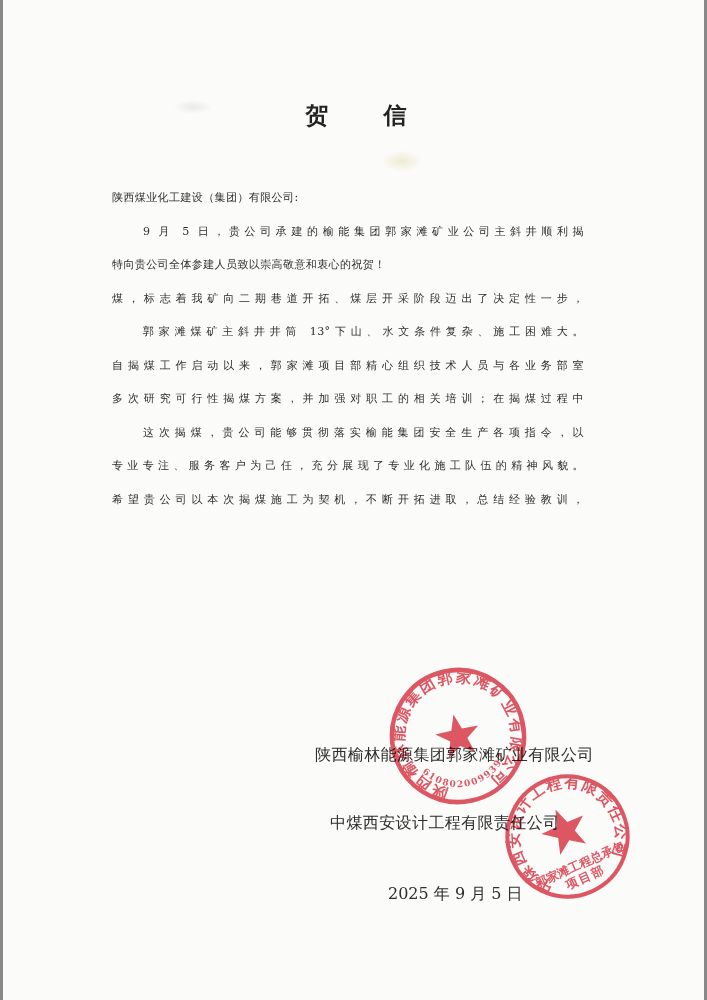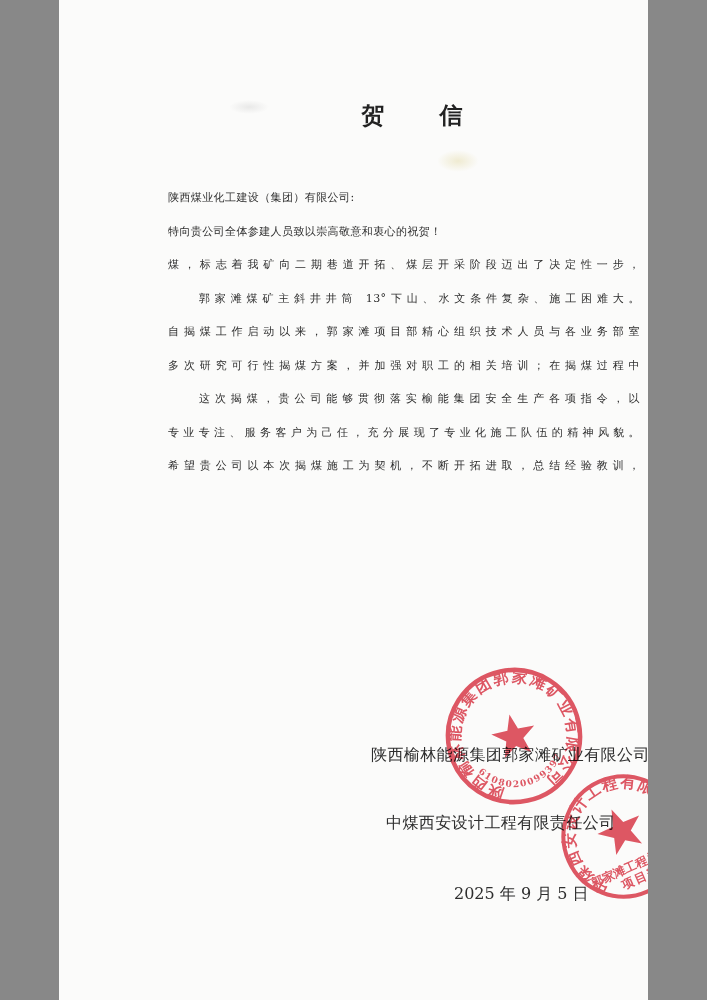--- a/index.html
+++ b/index.html
@@ -1,19 +1,19 @@
 <!DOCTYPE html>
 <html><head>
 <meta charset="utf-8">
 <style>
   html, body { margin: 0; padding: 0; }
   body { background: #888; }
   .page {
     position: relative;
-    width: 589px;
+    width: 701px;
     height: 1000px;
     margin: 0 auto;
     background: #fbfbfa;
     overflow: hidden;
     font-family: "DejaVu Serif", serif;
     color: #2e2e2e;
   }
   .title {
     position: absolute;
     top: 100px;
@@ -45,21 +45,21 @@
     position: absolute;
     font-size: 16px;
     letter-spacing: 0.4px;
     white-space: nowrap;
   }
   #sig1 { top: 745px; left: 312px; }
   #sig2 { top: 813px; left: 327px; }
   .date {
     position: absolute;
     top: 884px;
-    left: 395px;
+    left: 385px;
     font-size: 16px;
     white-space: nowrap;
   }
   .stamp {
     position: absolute;
     mix-blend-mode: multiply;
     opacity: 0.88;
     pointer-events: none;
   }
   #stamp1 { left: 383px; top: 664px; width: 144px; height: 144px; transform: rotate(-12deg); }
@@ -85,20 +85,21 @@
 <div class="page">
 
   <div id="stain2" class="stain"></div>
   <div id="stain1" class="stain"></div>
 
   <div class="title">贺      信</div>
 
   <div class="body-text">
     <div class="line">陕西煤业化工建设（集团）有限公司:</div>
 
+    <div class="line indent fill">9 月 5 日，贵公司承建的榆能集团郭家滩矿业公司主斜井顺利揭</div>
     <div class="line">特向贵公司全体参建人员致以崇高敬意和衷心的祝贺！</div>
     <div class="line fill">煤，标志着我矿向二期巷道开拓、煤层开采阶段迈出了决定性一步，</div>
 
     <div class="line indent fill">郭家滩煤矿主斜井井筒 13°下山、水文条件复杂、施工困难大。</div>
     <div class="line fill">自揭煤工作启动以来，郭家滩项目部精心组织技术人员与各业务部室</div>
     <div class="line fill">多次研究可行性揭煤方案，并加强对职工的相关培训；在揭煤过程中</div>
 
     <div class="line indent fill">这次揭煤，贵公司能够贯彻落实榆能集团安全生产各项指令，以</div>
     <div class="line fill">专业专注、服务客户为己任，充分展现了专业化施工队伍的精神风貌。</div>
     <div class="line fill">希望贵公司以本次揭煤施工为契机，不断开拓进取，总结经验教训，</div>

